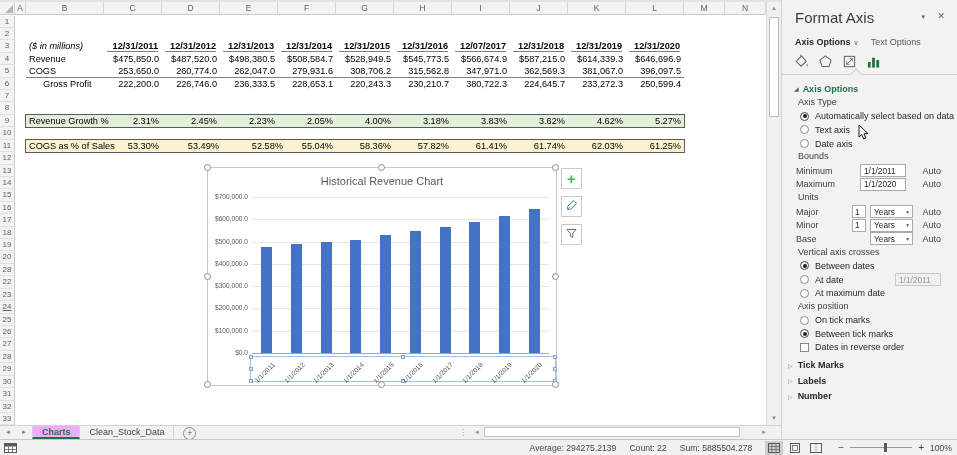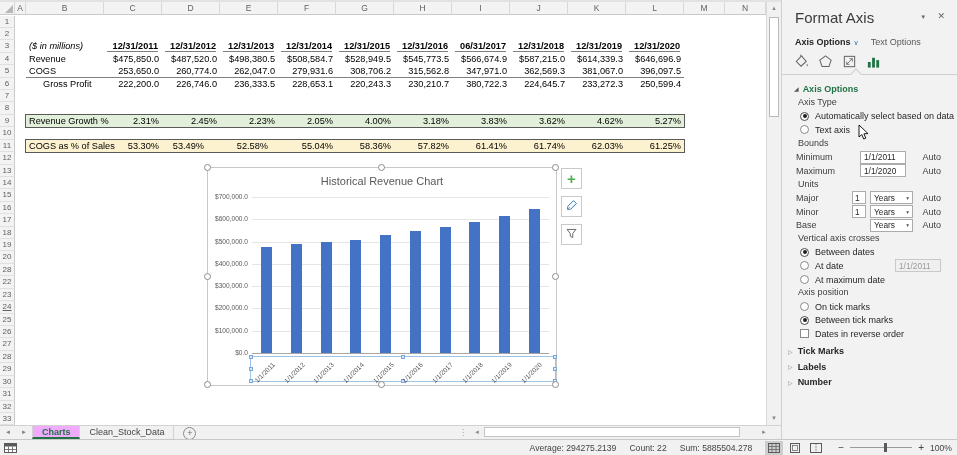--- a/index.html
+++ b/index.html
@@ -163,21 +163,21 @@
         <div class="rowh" style="position: absolute; left: 0px; top: 388.1px; width: 15px; height: 12.42px; line-height: 12.42px;">31</div>
         <div class="rowh" style="position: absolute; left: 0px; top: 400.52px; width: 15px; height: 12.42px; line-height: 12.42px;">32</div>
         <div class="rowh" style="position: absolute; left: 0px; top: 412.94px; width: 15px; height: 12.42px; line-height: 12.42px;">33</div>
         <div class="cell italic lbl" style="position: absolute; left: 26px; top: 40.34px; width: 78px; height: 12.42px; line-height: 12.42px;">($ in millions)</div>
         <div class="cell date" style="position: absolute; left: 107px; top: 41.34px; width: 51px; height: 10.42px; line-height: 10.42px;">12/31/2011</div>
         <div class="cell date" style="position: absolute; left: 165px; top: 41.34px; width: 51px; height: 10.42px; line-height: 10.42px;">12/31/2012</div>
         <div class="cell date" style="position: absolute; left: 223px; top: 41.34px; width: 51px; height: 10.42px; line-height: 10.42px;">12/31/2013</div>
         <div class="cell date" style="position: absolute; left: 281px; top: 41.34px; width: 51px; height: 10.42px; line-height: 10.42px;">12/31/2014</div>
         <div class="cell date" style="position: absolute; left: 339px; top: 41.34px; width: 51px; height: 10.42px; line-height: 10.42px;">12/31/2015</div>
         <div class="cell date" style="position: absolute; left: 397px; top: 41.34px; width: 51px; height: 10.42px; line-height: 10.42px;">12/31/2016</div>
-        <div class="cell date" style="position: absolute; left: 455px; top: 41.34px; width: 51px; height: 10.42px; line-height: 10.42px;">06/31/2017</div>
+        <div class="cell date" style="position: absolute; left: 455px; top: 41.34px; width: 51px; height: 10.42px; line-height: 10.42px;">12/07/2017</div>
         <div class="cell date" style="position: absolute; left: 513px; top: 41.34px; width: 51px; height: 10.42px; line-height: 10.42px;">12/31/2018</div>
         <div class="cell date" style="position: absolute; left: 571px; top: 41.34px; width: 51px; height: 10.42px; line-height: 10.42px;">12/31/2019</div>
         <div class="cell date" style="position: absolute; left: 629px; top: 41.34px; width: 51px; height: 10.42px; line-height: 10.42px;">12/31/2020</div>
         <div class="cell lbl" style="position: absolute; left: 26px; top: 52.76px; width: 78px; height: 12.42px; line-height: 12.42px;">Revenue</div>
         <div class="cell num" style="position: absolute; left: 104px; top: 52.76px; width: 58px; height: 12.42px; line-height: 12.42px;">$475,850.0</div>
         <div class="cell num" style="position: absolute; left: 162px; top: 52.76px; width: 58px; height: 12.42px; line-height: 12.42px;">$487,520.0</div>
         <div class="cell num" style="position: absolute; left: 220px; top: 52.76px; width: 58px; height: 12.42px; line-height: 12.42px;">$498,380.5</div>
         <div class="cell num" style="position: absolute; left: 278px; top: 52.76px; width: 58px; height: 12.42px; line-height: 12.42px;">$508,584.7</div>
         <div class="cell num" style="position: absolute; left: 336px; top: 52.76px; width: 58px; height: 12.42px; line-height: 12.42px;">$528,949.5</div>
         <div class="cell num" style="position: absolute; left: 394px; top: 52.76px; width: 58px; height: 12.42px; line-height: 12.42px;">$545,773.5</div>
@@ -216,22 +216,22 @@
         <div class="cell num" style="position: absolute; left: 278px; top: 114.86px; width: 58px; height: 12.42px; line-height: 12.42px;">2.05%</div>
         <div class="cell num" style="position: absolute; left: 336px; top: 114.86px; width: 58px; height: 12.42px; line-height: 12.42px;">4.00%</div>
         <div class="cell num" style="position: absolute; left: 394px; top: 114.86px; width: 58px; height: 12.42px; line-height: 12.42px;">3.18%</div>
         <div class="cell num" style="position: absolute; left: 452px; top: 114.86px; width: 58px; height: 12.42px; line-height: 12.42px;">3.83%</div>
         <div class="cell num" style="position: absolute; left: 510px; top: 114.86px; width: 58px; height: 12.42px; line-height: 12.42px;">3.62%</div>
         <div class="cell num" style="position: absolute; left: 568px; top: 114.86px; width: 58px; height: 12.42px; line-height: 12.42px;">4.62%</div>
         <div class="cell num" style="position: absolute; left: 626px; top: 114.86px; width: 58px; height: 12.42px; line-height: 12.42px;">5.27%</div>
         <div class="band tan" style="position: absolute; left: 25px; top: 139.2px; width: 660px; height: 13.92px;"></div>
         <div class="cell lbl" style="position: absolute; left: 26px; top: 139.7px; width: 110px; height: 12.42px; line-height: 12.42px;">COGS as % of Sales</div>
         <div class="cell num" style="position: absolute; left: 104px; top: 139.7px; width: 58px; height: 12.42px; line-height: 12.42px;">53.30%</div>
-        <div class="cell num" style="position: absolute; left: 149px; top: 139.7px; width: 58px; height: 12.42px; line-height: 12.42px;">53.49%</div>
-        <div class="cell num" style="position: absolute; left: 213px; top: 139.7px; width: 58px; height: 12.42px; line-height: 12.42px;">52.58%</div>
+        <div class="cell num" style="position: absolute; left: 164px; top: 139.7px; width: 58px; height: 12.42px; line-height: 12.42px;">53.49%</div>
+        <div class="cell num" style="position: absolute; left: 228px; top: 139.7px; width: 58px; height: 12.42px; line-height: 12.42px;">52.58%</div>
         <div class="cell num" style="position: absolute; left: 278px; top: 139.7px; width: 58px; height: 12.42px; line-height: 12.42px;">55.04%</div>
         <div class="cell num" style="position: absolute; left: 336px; top: 139.7px; width: 58px; height: 12.42px; line-height: 12.42px;">58.36%</div>
         <div class="cell num" style="position: absolute; left: 394px; top: 139.7px; width: 58px; height: 12.42px; line-height: 12.42px;">57.82%</div>
         <div class="cell num" style="position: absolute; left: 452px; top: 139.7px; width: 58px; height: 12.42px; line-height: 12.42px;">61.41%</div>
         <div class="cell num" style="position: absolute; left: 510px; top: 139.7px; width: 58px; height: 12.42px; line-height: 12.42px;">61.74%</div>
         <div class="cell num" style="position: absolute; left: 568px; top: 139.7px; width: 58px; height: 12.42px; line-height: 12.42px;">62.03%</div>
         <div class="cell num" style="position: absolute; left: 626px; top: 139.7px; width: 58px; height: 12.42px; line-height: 12.42px;">61.25%</div>
       </div>
 
     <div id="chart" style="position: absolute; left: 207px; top: 167px; width: 350px; height: 219px;">
@@ -417,20 +417,24 @@
         </div>
       <div class="psub ind1">Axis Type</div>
       <div class="prow">
           <span class="radio sel"></span>
           <span class="rl">Automatically select based on data</span>
         </div>
       <div class="prow">
           <span class="radio"></span>
           <span class="rl">Text axis</span>
         </div>
+      <div class="prow">
+          <span class="radio"></span>
+          <span class="rl">Date axis</span>
+        </div>
       <div class="psub ind1">Bounds</div>
       <div class="prow">
           <span class="plab w64">Minimum</span>
           <input class="pin" value="1/1/2011" style="">
           <span class="auto">Auto</span>
         </div>
       <div class="prow">
           <span class="plab w64">Maximum</span>
           <input class="pin" value="1/1/2020" style="">
           <span class="auto">Auto</span>

